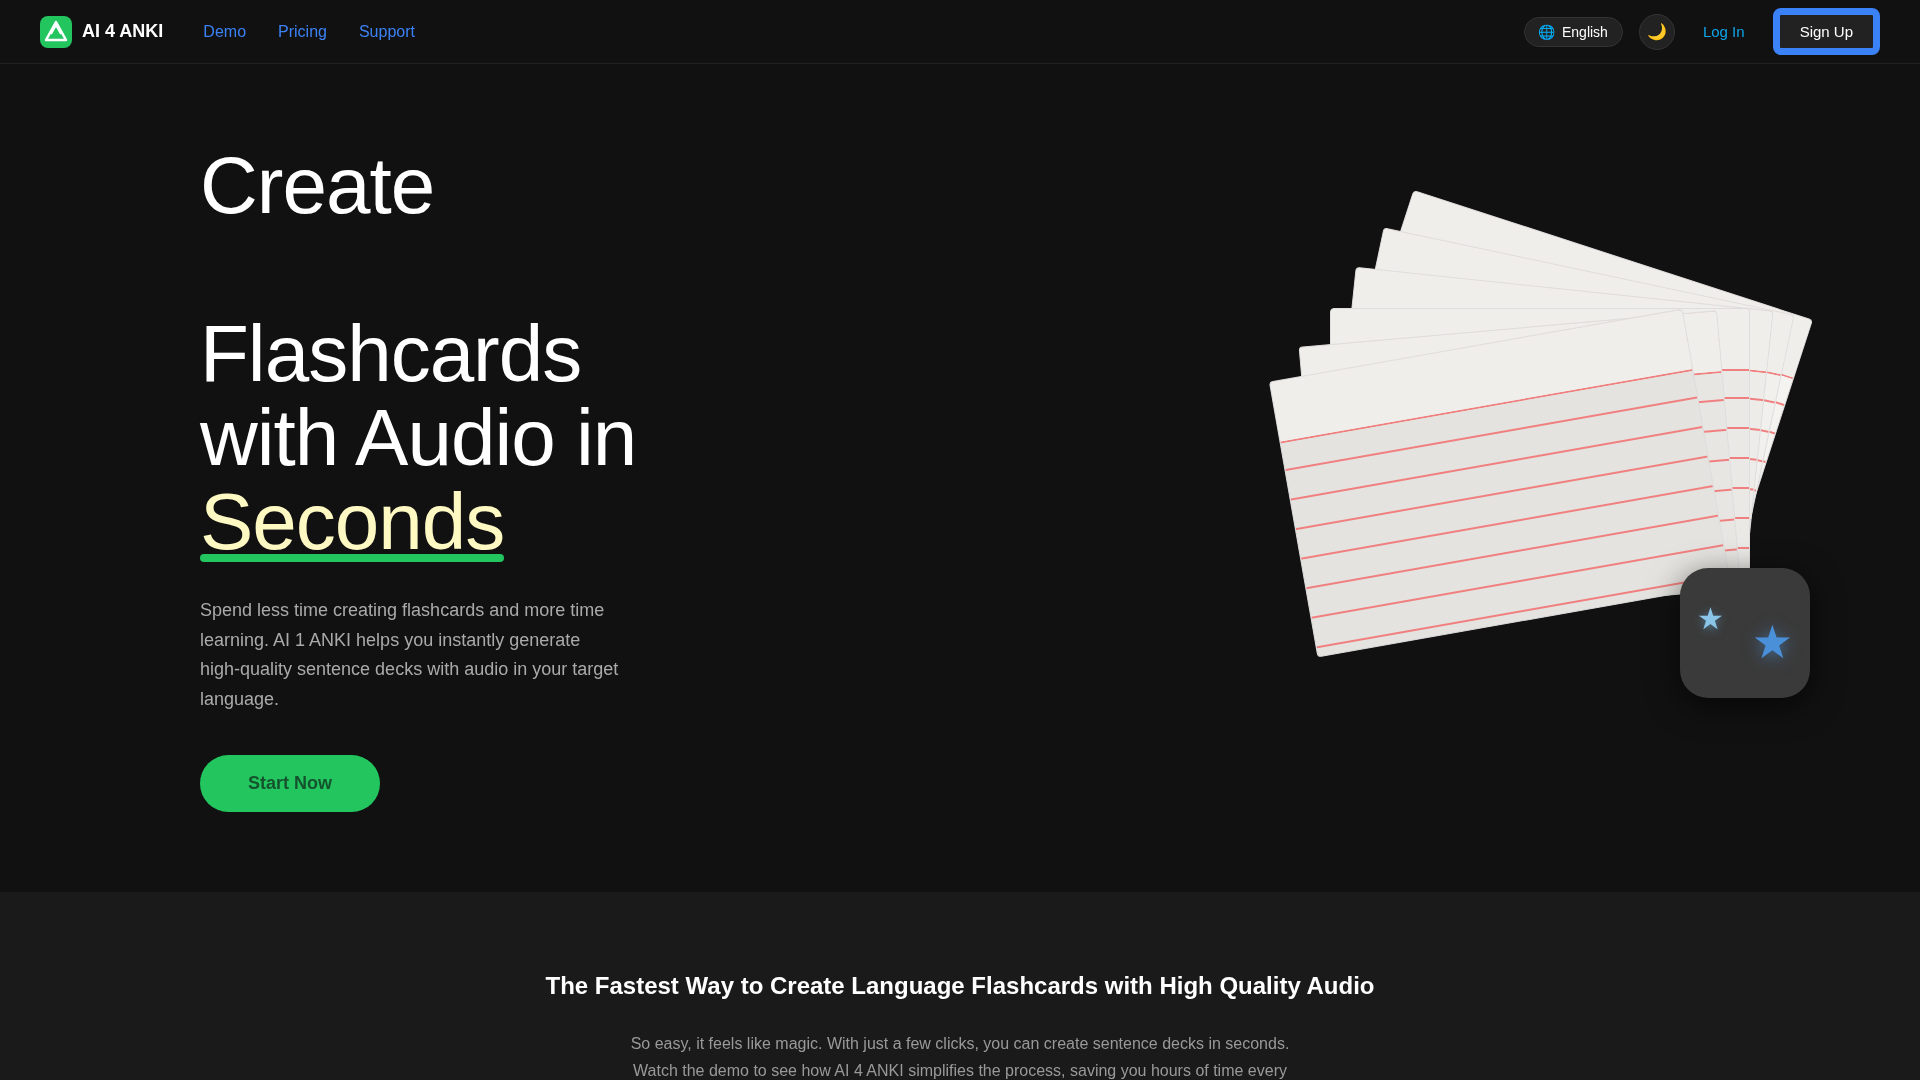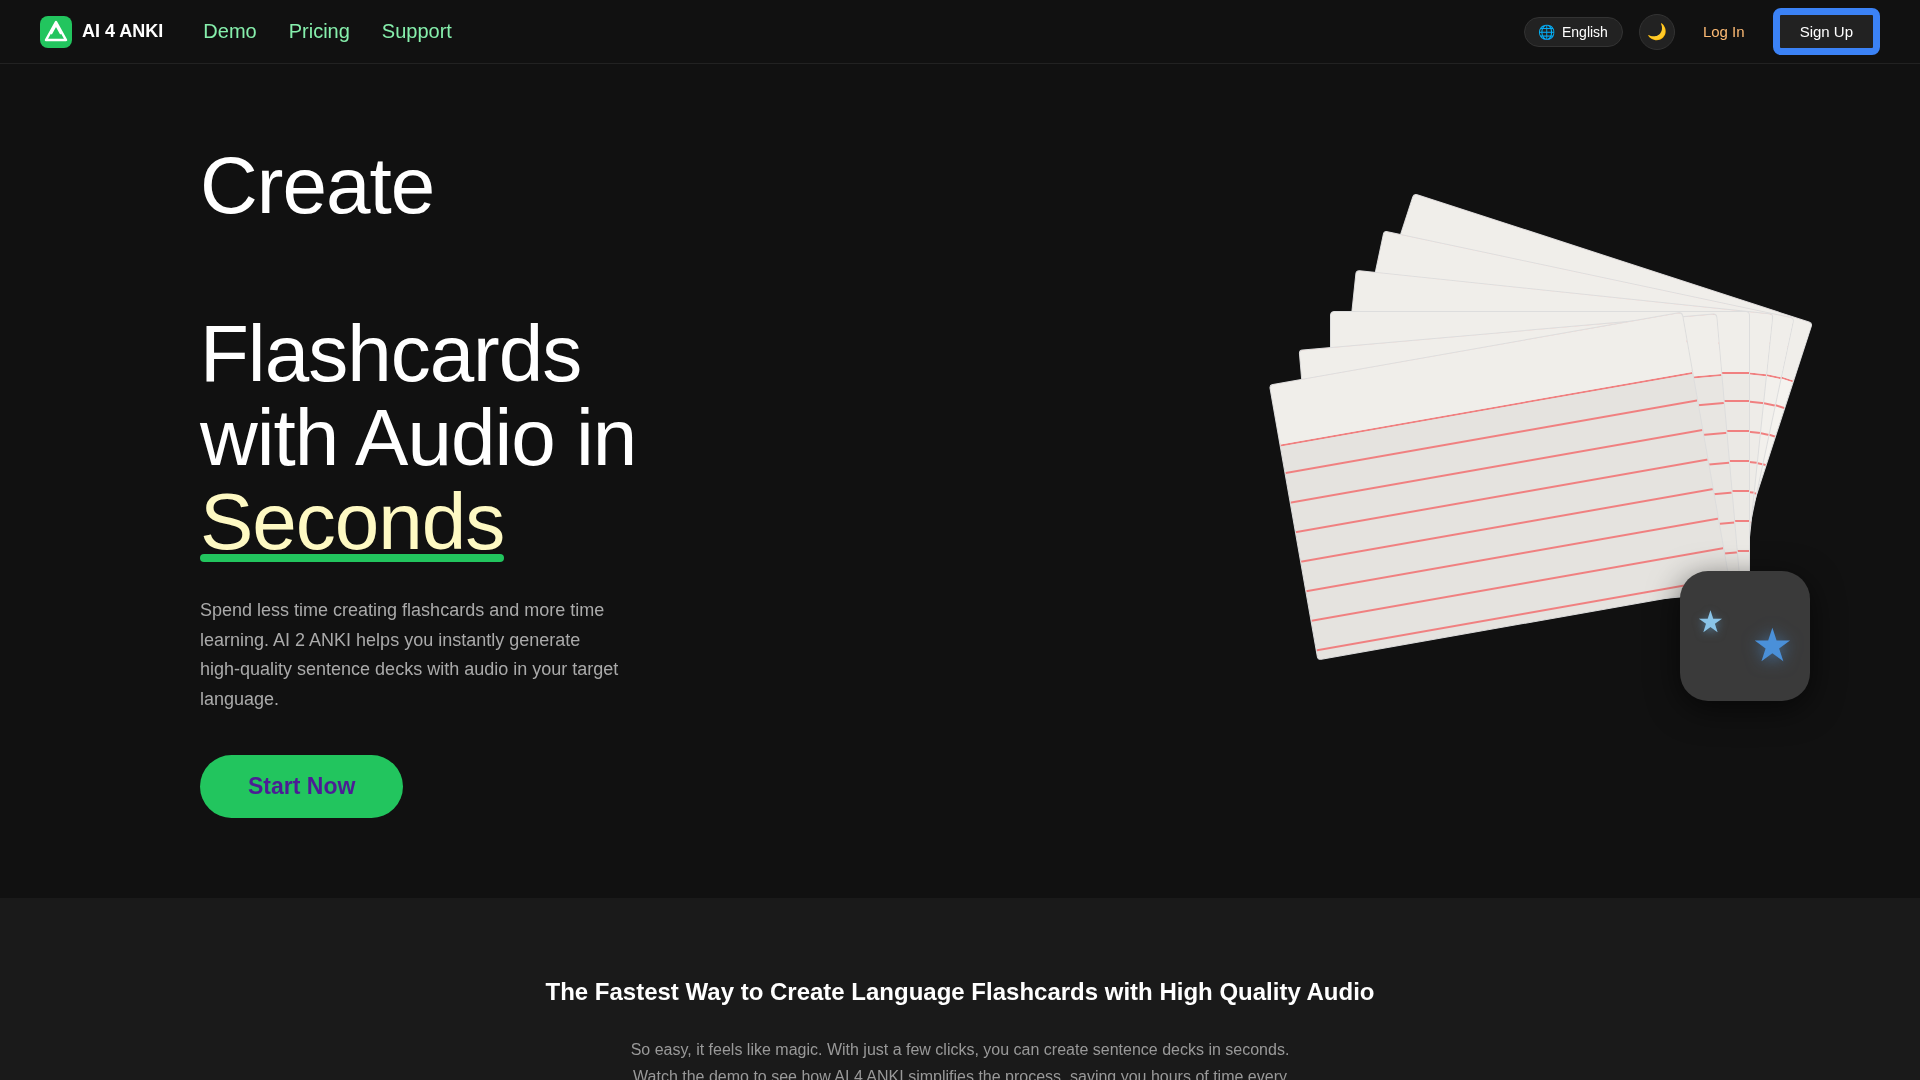--- a/index.html
+++ b/index.html
@@ -36,23 +36,23 @@
       width: 32px;
       height: 32px;
     }
     .nav-links {
       display: flex;
       align-items: center;
       gap: 32px;
       list-style: none;
     }
     .nav-links a {
-      color: #86efac;
+      color: #3b82f6;
       text-decoration: none;
-      font-size: 20px;
+      font-size: 16px;
       font-weight: 400;
       transition: color 0.2s;
     }
     .nav-right {
       display: flex;
       align-items: center;
       gap: 16px;
     }
     .lang-btn {
       display: flex;
@@ -75,21 +75,21 @@
       display: flex;
       align-items: center;
       justify-content: center;
       cursor: pointer;
       color: #fff;
       font-size: 16px;
     }
     .login-btn {
       background: transparent;
       border: none;
-      color: #fdba74;
+      color: #0ea5e9;
       font-size: 15px;
       cursor: pointer;
       padding: 8px 12px;
       text-align: center;
     }
     .signup-btn {
       background: #222;
       border: 7px solid #3b82f6;
       border-radius: 8px;
       color: #fff;
@@ -137,24 +137,24 @@
     }
     .hero-desc {
       font-size: 18px;
       color: #aaa;
       line-height: 1.65;
       margin-bottom: 40px;
       max-width: 420px;
     }
     .start-btn {
       background: #22c55e;
-      color: #4c1d95;
+      color: #14532d;
       border: none;
       border-radius: 999px;
-      font-size: 23px;
+      font-size: 18px;
       font-weight: 700;
       padding: 18px 48px;
       cursor: pointer;
       transition: background 0.2s;
     }
 
     
     .hero-illustration {
       position: absolute;
       right: 80px;
@@ -293,21 +293,21 @@
 
 <section class="hero">
   <div class="hero-content">
     <h1 class="hero-title">
       <span>Create</span><br>
       <br>
       <span>Flashcards</span><br>
       <span>with Audio in</span><br>
       <span class="highlight">Seconds</span>
     </h1>
-    <p class="hero-desc">Spend less time creating flashcards and more time learning. AI 2 ANKI helps you instantly generate high-quality sentence decks with audio in your target language.</p>
+    <p class="hero-desc">Spend less time creating flashcards and more time learning. AI 1 ANKI helps you instantly generate high-quality sentence decks with audio in your target language.</p>
     <button class="start-btn">Start Now</button>
   </div>
 
   <div class="hero-illustration">
     <div class="card-stack">
       <div class="flash-card card-1"></div>
       <div class="flash-card card-2"></div>
       <div class="flash-card card-3"></div>
       <div class="flash-card card-4"></div>
       <div class="flash-card card-5"></div>

